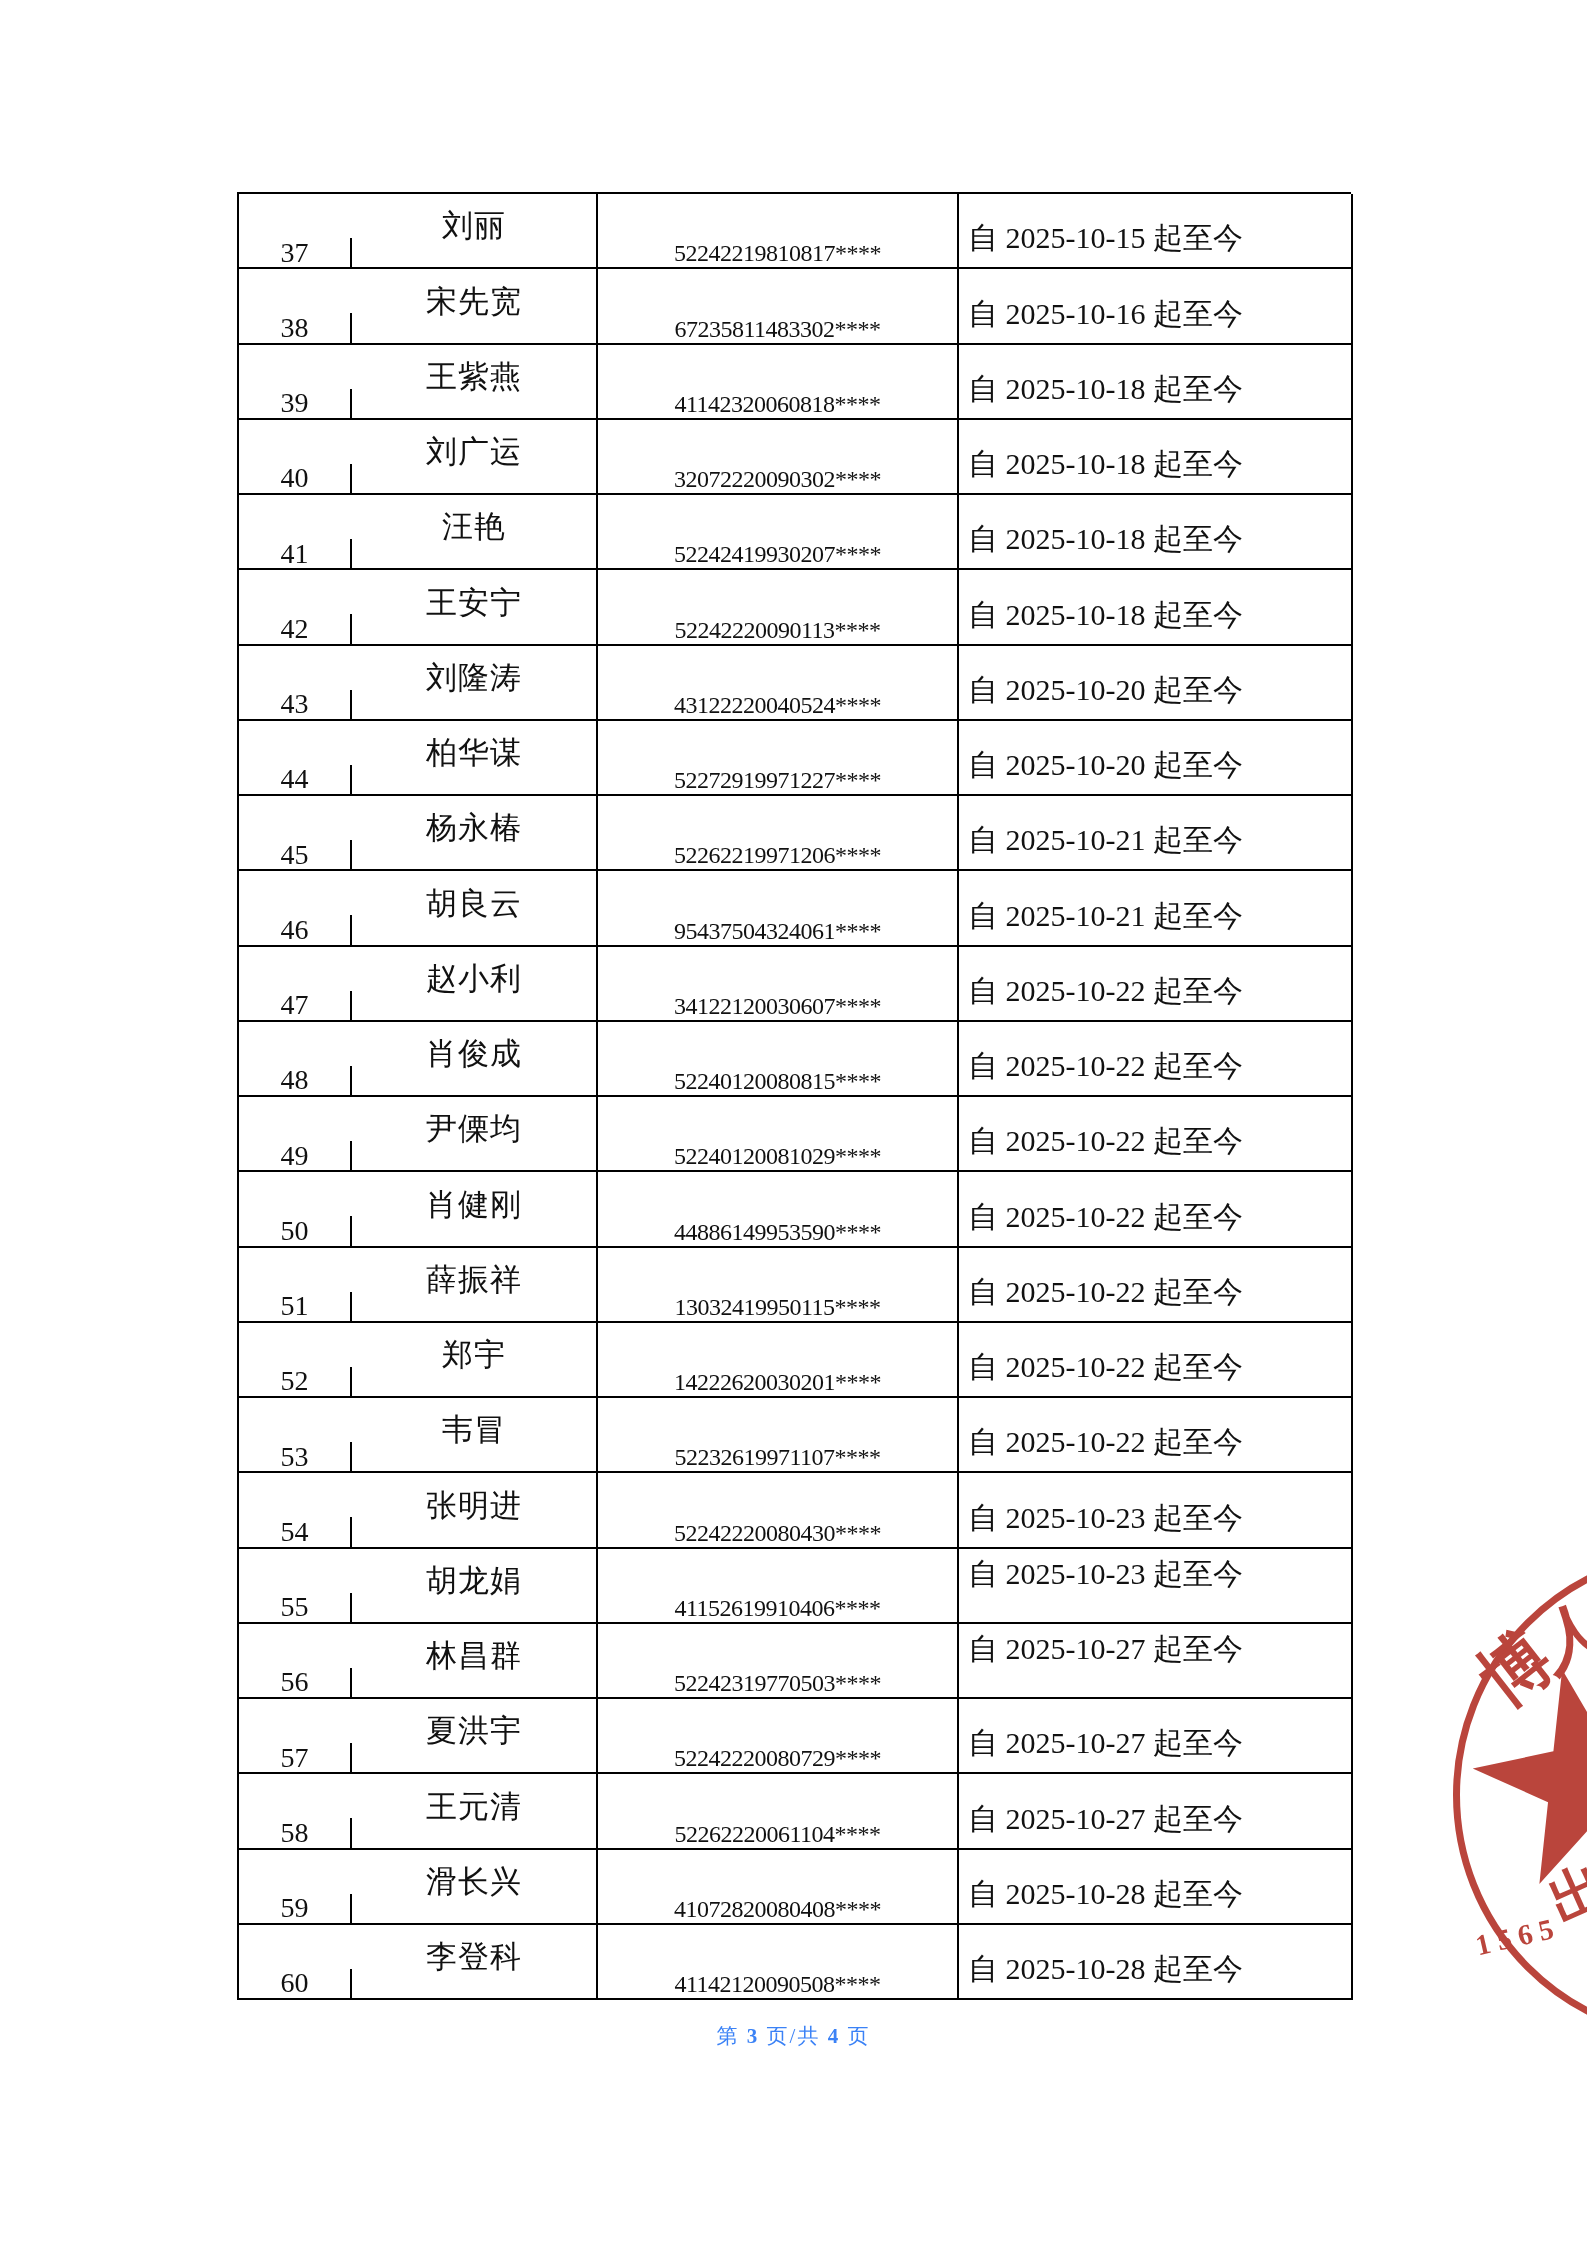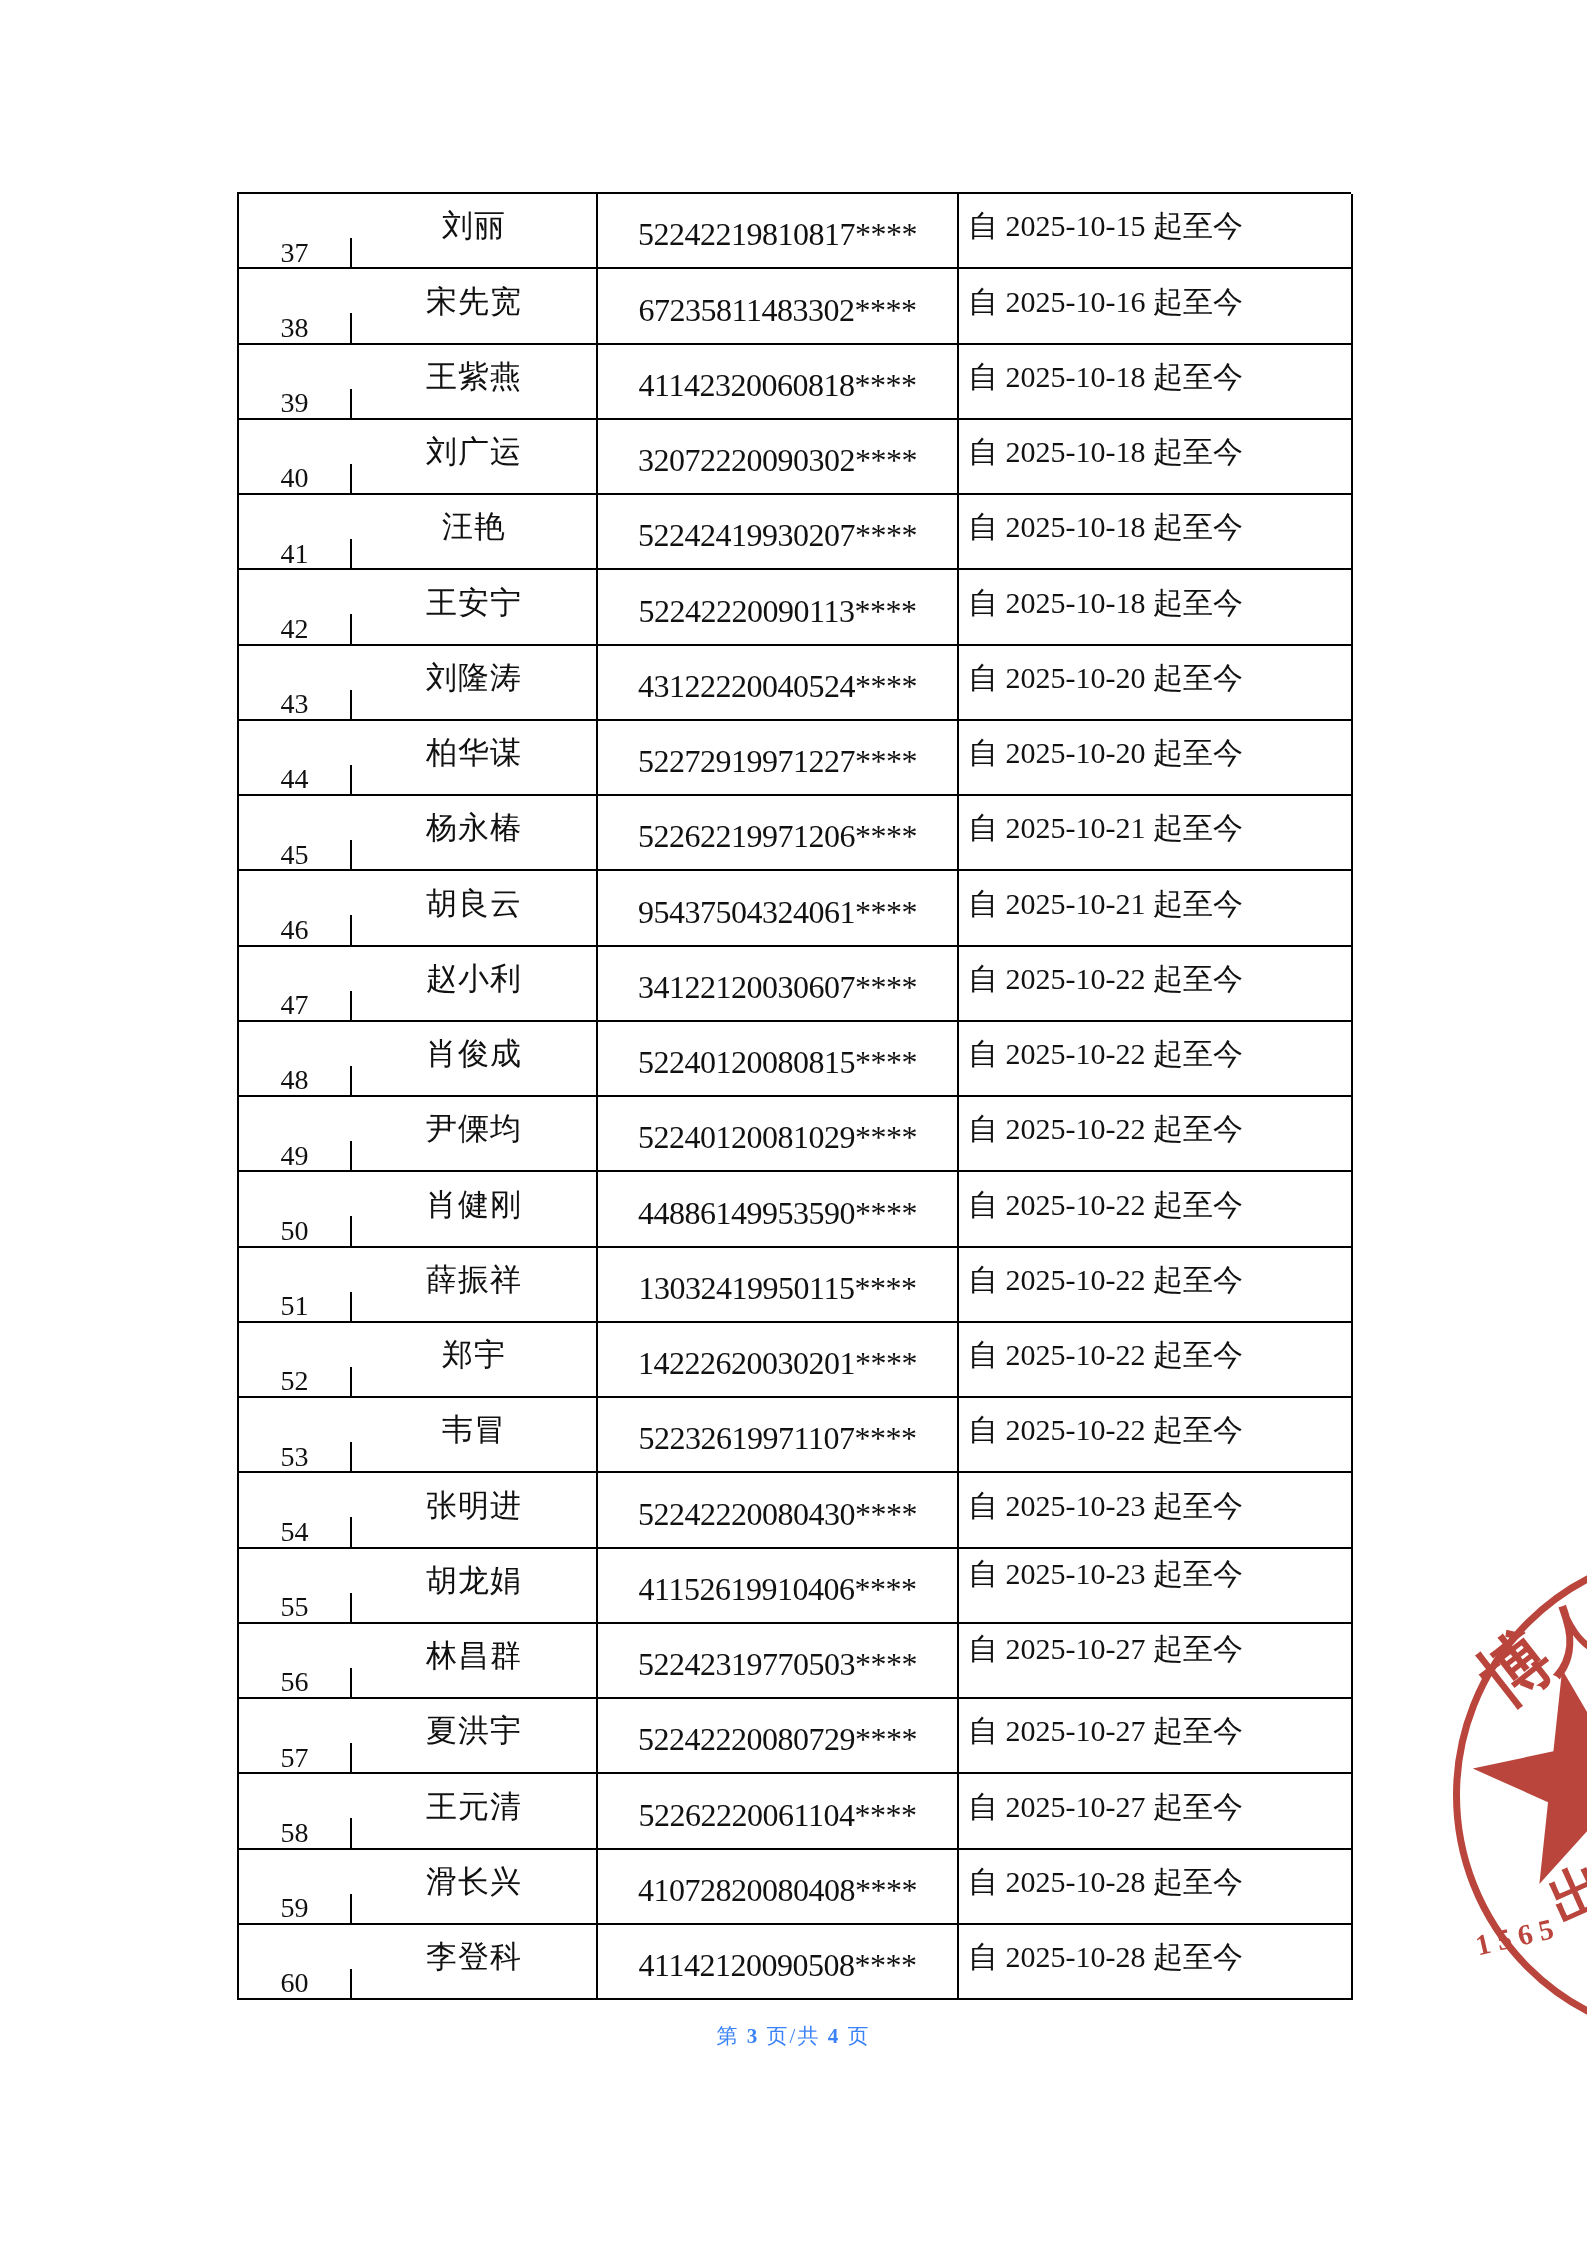--- a/index.html
+++ b/index.html
@@ -26,22 +26,22 @@
   .cell{
     border-right:2px solid #000;
     border-bottom:2px solid #000;
     box-sizing:border-box;
     display:flex;
     overflow:hidden;
     background:transparent;
   }
   .c-no{align-items:center;justify-content:center;font-size:28px;margin-top:44px;}
   .c-name{align-items:flex-end;justify-content:center;padding-bottom:20px;font-size:31px;letter-spacing:1px;}
-  .c-id{align-items:flex-end;justify-content:center;padding-bottom:14px;font-size:32px;letter-spacing:-0.5px;}
-  .c-date{align-items:flex-end;justify-content:flex-start;padding-left:9px;padding-bottom:20px;font-size:30px;}
+  .c-id{align-items:flex-end;justify-content:center;padding-bottom:0;font-size:24px;letter-spacing:-0.5px;}
+  .c-date{align-items:flex-end;justify-content:flex-start;padding-left:9px;padding-bottom:8px;font-size:30px;}
   .c-date.top{align-items:flex-start;padding-top:5px;padding-bottom:0;}
 
   
   .footer{
     position:absolute;left:0;top:2022px;width:100%;
     text-align:center;font-size:21px;letter-spacing:2px;color:#3b82f6;
   }
   .footer b{font-family:"Liberation Serif","DejaVu Serif",serif;}
 
   

